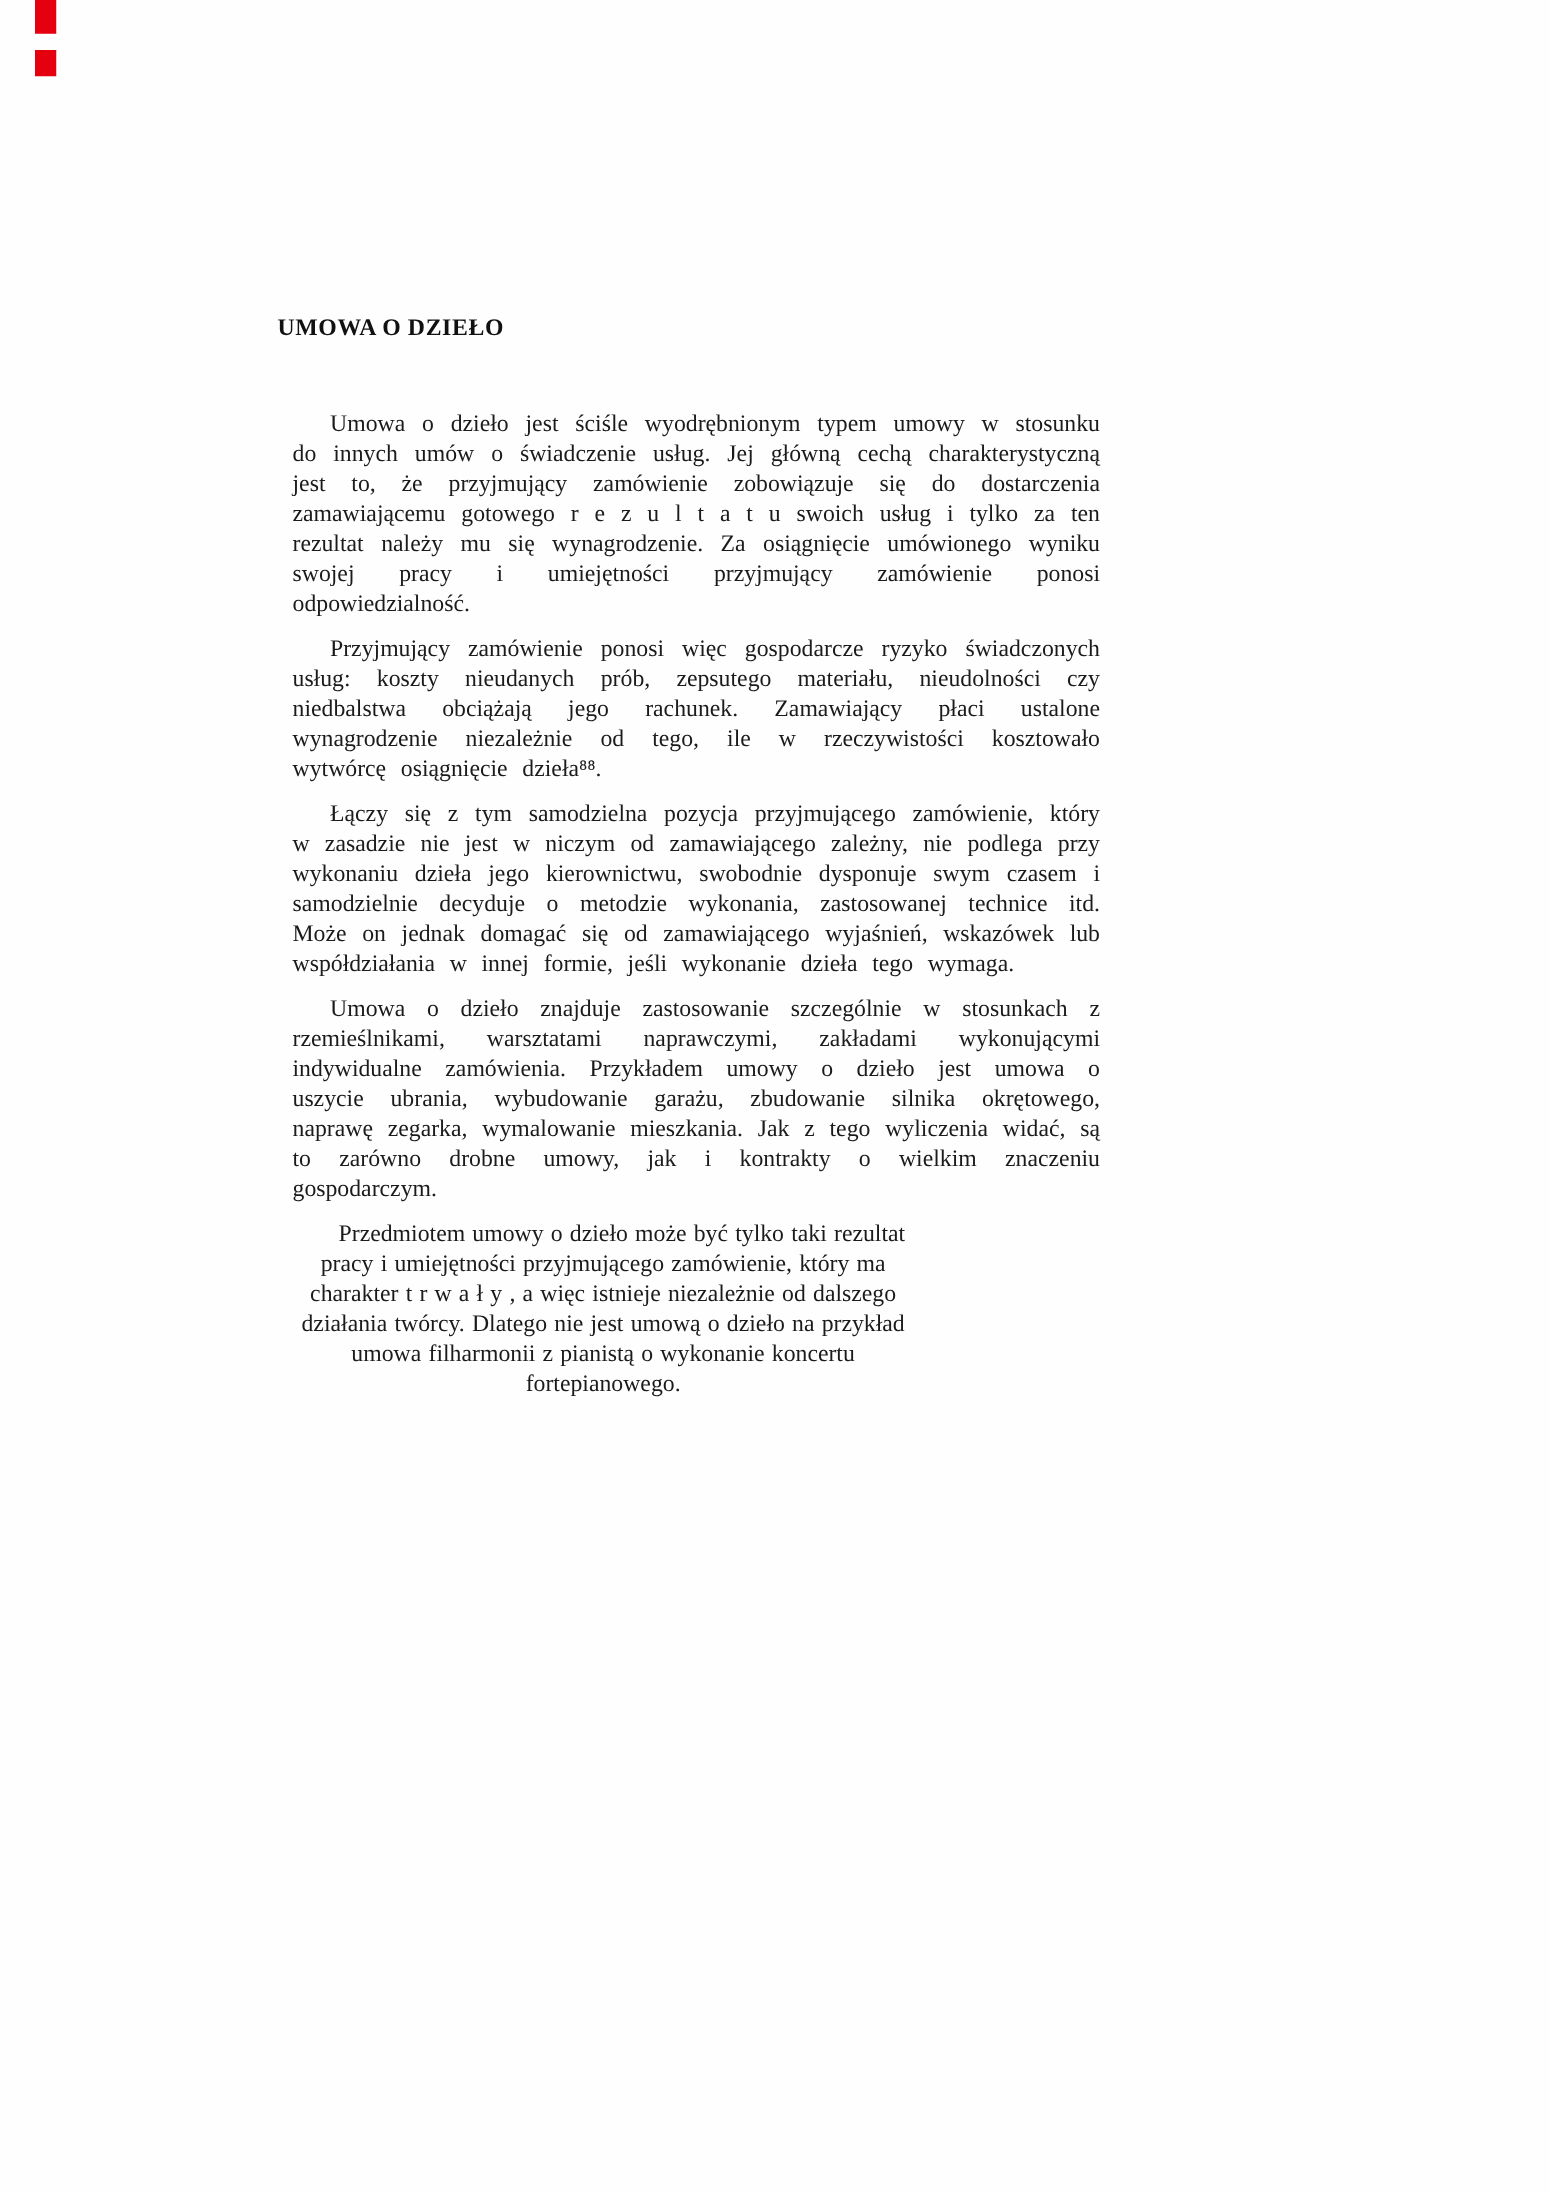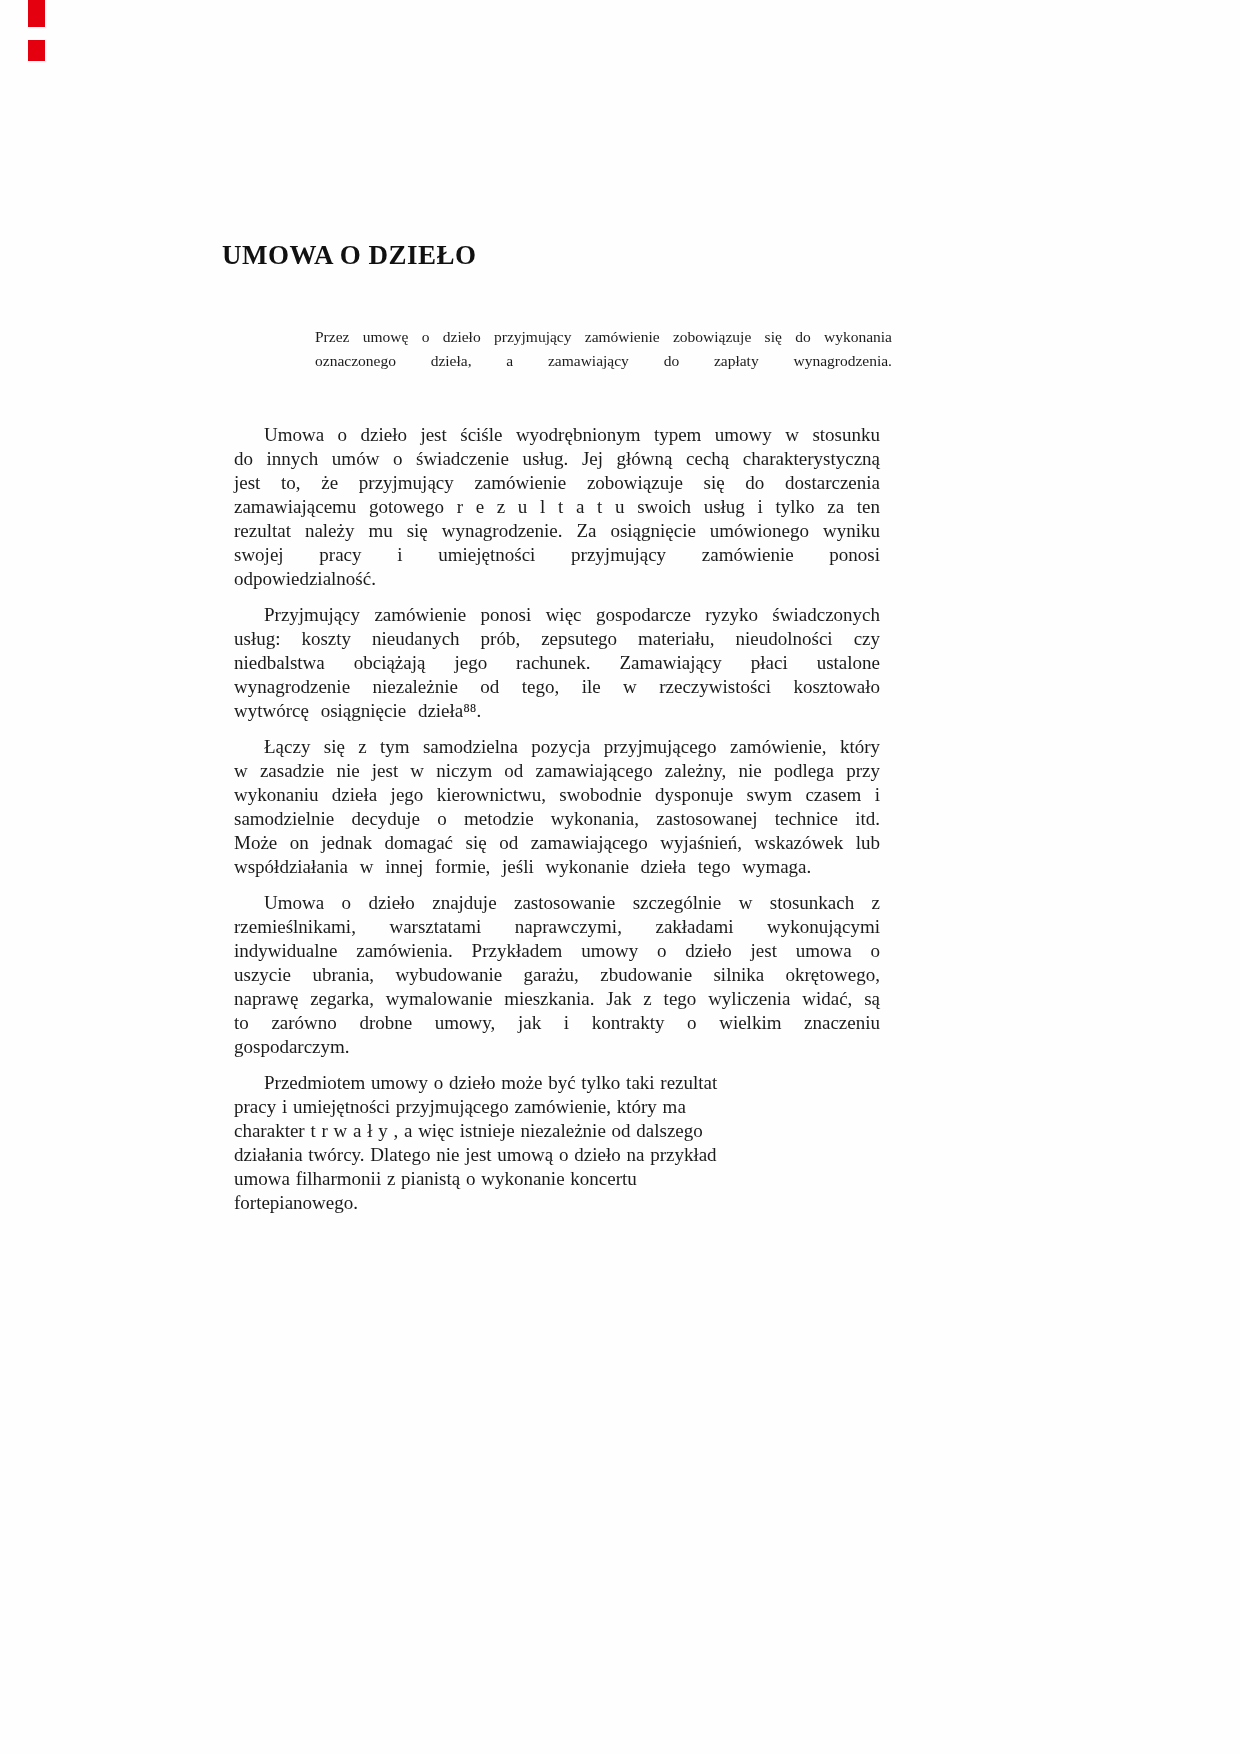--- a/index.html
+++ b/index.html
@@ -24,22 +24,22 @@
   .mark-1 { left: 28px; top: 0;    width: 17px; height: 27px; }
   .mark-2 { left: 28px; top: 40px; width: 17px; height: 21px; }
 
   .content {
     position: absolute;
     left: 222px;
     top: 240px;
     width: 670px;
   }
   .title {
-    margin: 0 0 54px 0;
-    font-size: 27px;
+    margin: 12px 0 54px 0;
+    font-size: 19px;
     font-weight: bold;
     letter-spacing: 0.5px;
     color: #111;
   }
   .lead {
     margin: 0 0 26px 93px;
     font-size: 15.5px;
     line-height: 24px;
     text-align: justify;
     word-spacing: 6px;
@@ -47,38 +47,37 @@
   .lead::after { content: ""; display: inline-block; width: 100%; }
   p.para {
     margin: 12px;
     font-size: 19px;
     line-height: 24px;
     text-indent: 30px;
     text-align: justify;
     word-spacing: 7px;
   }
   p.para.ragged {
-    text-align: left;
+    text-align: center;
     word-spacing: 1px;
     max-width: 497px;
   }
 </style>
 </head>
 <body>
 
 <div class="page">
 
   <div class="red-mark mark-1"></div>
   <div class="red-mark mark-2"></div>
 
   <div class="content">
 
     <h1 class="title">UMOWA O DZIEŁO</h1>
 
-    <p class="lead">Przez umowę o dzieło przyjmujący zamówienie zobowiązuje się do wykonania oznaczonego dzieła, a zamawiający do zapłaty wynagrodzenia.</p>
 
     <p class="para">Umowa o dzieło jest ściśle wyodrębnionym typem umowy w stosunku do innych umów o świadczenie usług. Jej główną cechą charakterystyczną jest to, że przyjmujący zamówienie zobowiązuje się do dostarczenia zamawiającemu gotowego r e z u l t a t u swoich usług i tylko za ten rezultat należy mu się wynagrodzenie. Za osiągnięcie umówionego wyniku swojej pracy i umiejętności przyjmujący zamówienie ponosi odpowiedzialność.</p>
 
     <p class="para">Przyjmujący zamówienie ponosi więc gospodarcze ryzyko świadczonych usług: koszty nieudanych prób, zepsutego materiału, nieudolności czy niedbalstwa obciążają jego rachunek. Zamawiający płaci ustalone wynagrodzenie niezależnie od tego, ile w rzeczywistości kosztowało wytwórcę osiągnięcie dzieła⁸⁸.</p>
 
     <p class="para">Łączy się z tym samodzielna pozycja przyjmującego zamówienie, który w zasadzie nie jest w niczym od zamawiającego zależny, nie podlega przy wykonaniu dzieła jego kierownictwu, swobodnie dysponuje swym czasem i samodzielnie decyduje o metodzie wykonania, zastosowanej technice itd. Może on jednak domagać się od zamawiającego wyjaśnień, wskazówek lub współdziałania w innej formie, jeśli wykonanie dzieła tego wymaga.</p>
 
     <p class="para">Umowa o dzieło znajduje zastosowanie szczególnie w stosunkach z rzemieślnikami, warsztatami naprawczymi, zakładami wykonującymi indywidualne zamówienia. Przykładem umowy o dzieło jest umowa o uszycie ubrania, wybudowanie garażu, zbudowanie silnika okrętowego, naprawę zegarka, wymalowanie mieszkania. Jak z tego wyliczenia widać, są to zarówno drobne umowy, jak i kontrakty o wielkim znaczeniu gospodarczym.</p>
 
     <p class="para ragged">Przedmiotem umowy o dzieło może być tylko taki rezultat pracy i umiejętności przyjmującego zamówienie, który ma charakter t r w a ł y , a więc istnieje niezależnie od dalszego działania twórcy. Dlatego nie jest umową o dzieło na przykład umowa filharmonii z pianistą o wykonanie koncertu fortepianowego.</p>

